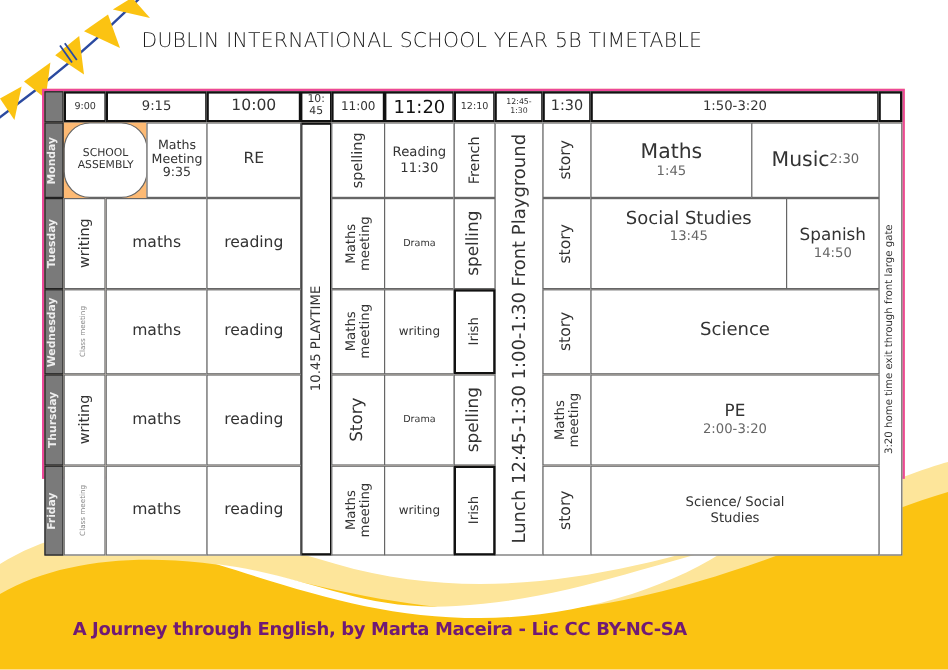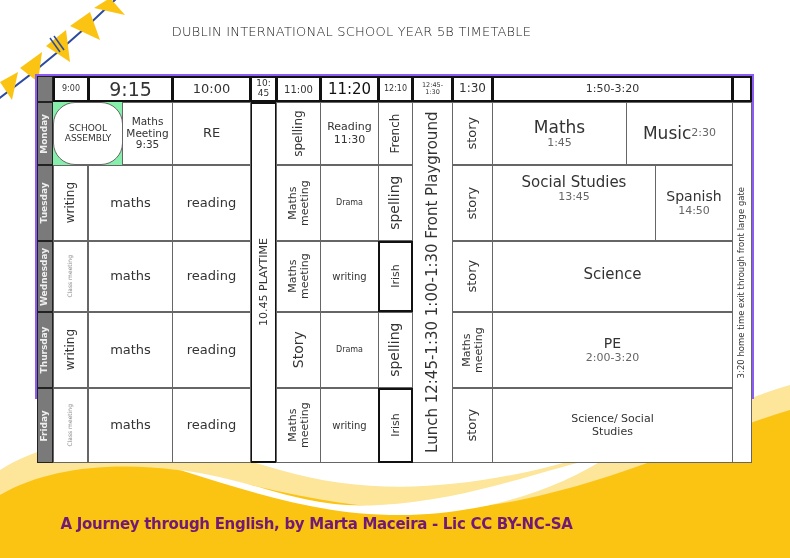--- a/index.html
+++ b/index.html
@@ -1,20 +1,20 @@
 <!DOCTYPE html>
 <html><head>
 <meta charset="utf-8">
 <style>
   * { box-sizing: border-box; margin: 0; padding: 0; }
   body { width: 790px; height: 558px; position: relative; overflow: hidden; background: #ffffff; font-family: "DejaVu Sans", sans-serif; }
   .bg { position: absolute; left: 0; top: 0; width: 790px; height: 558px; }
-  .title { position: absolute; left: 0; width: 703px; top: 24px; text-align: center; font-family: "DejaVu Sans", sans-serif; font-size: 13px; font-weight: 300; color: #1a1a1a; letter-spacing: 0.2px; }
+  .title { position: absolute; left: 0; width: 703px; top: 24px; text-align: center; font-family: "DejaVu Sans", sans-serif; font-size: 17px; font-weight: 300; color: #1a1a1a; letter-spacing: 0.2px; }
   .footer { position: absolute; left: 0; width: 633px; top: 515px; text-align: center; font-family: "DejaVu Sans", sans-serif; font-size: 15px; font-weight: bold; color: #701a75; letter-spacing: -0.3px; }
-  .tt { position: absolute; left: 35px; top: 74px; width: 719px; height: 325px; background: #86efac; border: 2px solid #8b5cf6; }
+  .tt { position: absolute; left: 35px; top: 74px; width: 719px; height: 325px; background: #fdba74; border: 2px solid #ec4899; }
   .c { position: absolute; display: flex; align-items: center; justify-content: center; text-align: center; border: 1px solid #666; background: #fff; color: #333; font-family: "DejaVu Sans", sans-serif; line-height: 1.1; overflow: hidden; }
   .c.thick { border: 2px solid #111; }
   .day { background: #7a7a7a; border: 1px solid #222; color: #eee; font-weight: bold; font-size: 9px; }
   .rot { transform: rotate(-90deg); white-space: nowrap; display: inline-block; }
   .sub { display: block; font-size: 11px; color: #666; }
 </style>
 </head>
 <body>
 
 <svg class="bg" viewBox="0 0 790 558">
@@ -30,21 +30,21 @@
   <line x1="50" y1="38" x2="60" y2="52" stroke="#2b4aa0" stroke-width="1.5"></line>
   <line x1="54" y1="36" x2="64" y2="50" stroke="#2b4aa0" stroke-width="1.5"></line>
 </svg>
 
 <div class="title">DUBLIN INTERNATIONAL SCHOOL YEAR 5B TIMETABLE</div>
 
 <div class="tt">
 
   <div class="c day" style="left:0;top:0;width:16px;height:26px;"></div>
   <div class="c thick" style="left:16px;top:0;width:36px;height:26px;font-size:8px;">9:00</div>
-  <div class="c thick" style="left:51px;top:0;width:85px;height:26px;font-size:19px;">9:15</div>
+  <div class="c thick" style="left:51px;top:0;width:85px;height:26px;font-size:11px;">9:15</div>
   <div class="c thick" style="left:135px;top:0;width:79px;height:26px;font-size:13px;">10:00</div>
   <div class="c thick" style="left:213px;top:0;width:27px;height:26px;font-size:9px;white-space:pre-line;">10:
 45</div>
   <div class="c thick" style="left:239px;top:0;width:45px;height:26px;font-size:10px;">11:00</div>
   <div class="c thick" style="left:283px;top:0;width:59px;height:26px;font-size:15px;color:#111;">11:20</div>
   <div class="c thick" style="left:341px;top:0;width:35px;height:26px;font-size:8px;">12:10</div>
   <div class="c thick" style="left:375px;top:0;width:41px;height:26px;font-size:6.5px;white-space:pre-line;">12:45-
 1:30</div>
   <div class="c thick" style="left:415px;top:0;width:41px;height:26px;font-size:12px;">1:30</div>
   <div class="c thick" style="left:455px;top:0;width:241px;height:26px;font-size:11px;">1:50-3:20</div>

